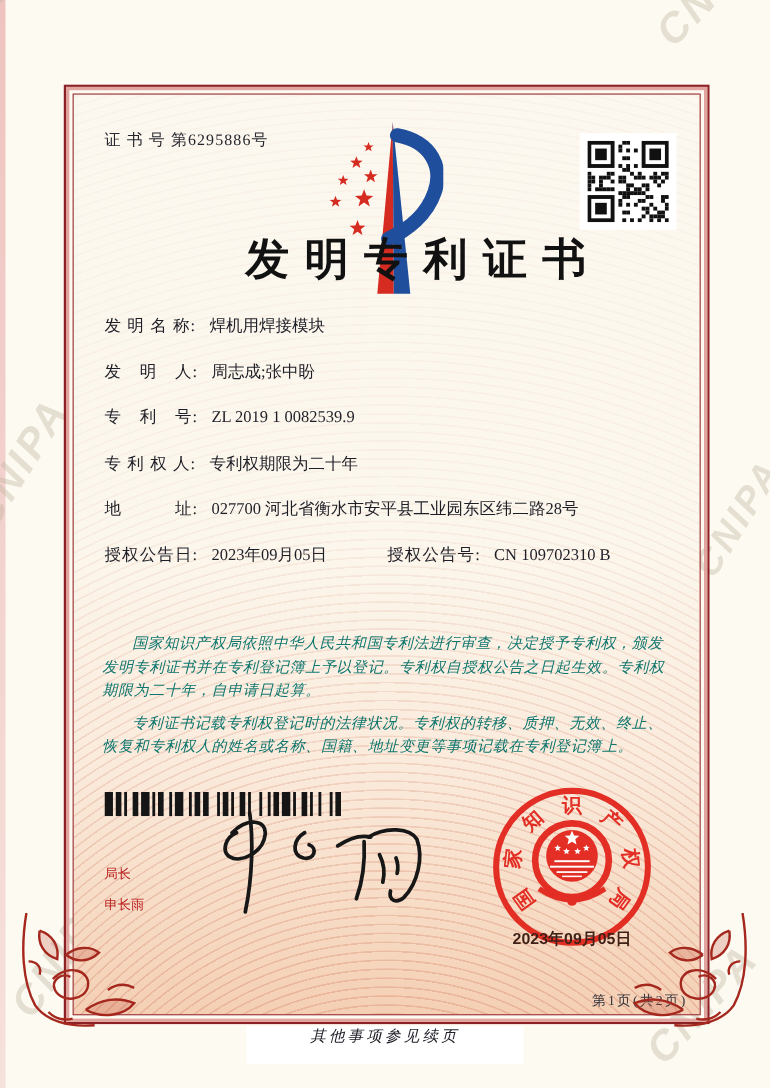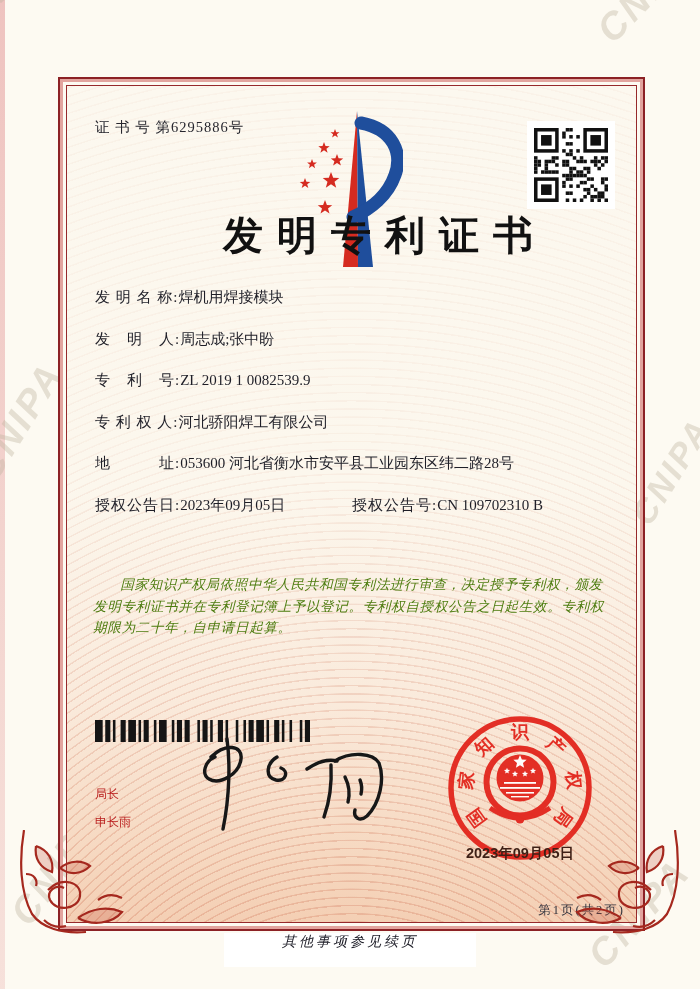--- a/index.html
+++ b/index.html
@@ -27,24 +27,24 @@
   .content{position:absolute;inset:0;z-index:3;padding-left:40px;}
   .cert-no{position:absolute;left:95px;top:118px;font-size:14.5px;color:#26262e;letter-spacing:1px;}
   .logo{position:absolute;left:291px;top:109px;}
   .qr-pad{position:absolute;left:527px;top:121px;width:88px;height:88px;background:#fff;}
   .qr-pad svg{position:absolute;left:7px;top:7px;}
   .title{position:absolute;left:0;width:700px;top:208px;text-align:center;
          font-size:40px;font-weight:bold;color:#111;letter-spacing:14px;text-indent:14px;margin-left:28px;}
   .fields{position:absolute;left:95px;top:287px;width:520px;font-size:15px;color:#1e1e27;}
   .frow{position:relative;height:20px;line-height:20px;margin-bottom:21.5px;white-space:nowrap;}
   .flabel{letter-spacing:1px;}
-  .fvalue{margin-left:0;}
+  .fvalue{margin-left:12px;}
   .pair2{position:absolute;left:257px;top:0;}
   .paras{position:absolute;left:93px;top:574px;width:516px;font-size:13.6px;line-height:21.5px;
-         font-style:italic;color:#4d7c0f;letter-spacing:.6px;}
+         font-style:italic;color:#0f766e;letter-spacing:.6px;}
   .paras p{margin:0 0 8px 0;text-indent:2em;}
   .barcode{position:absolute;left:95px;top:720px;}
   .signer{position:absolute;left:95px;top:781px;font-family:Liberation Mono, monospace;
           font-size:12px;color:#b91c1c;line-height:28px;}
   .signature{position:absolute;left:185px;top:733px;}
   .seal{position:absolute;left:440px;top:708px;opacity:.94;z-index:5;}
   .seal-char{font-size:18px;font-weight:bold;fill:#e2241b;text-anchor:middle;dominant-baseline:middle;
              font-family:"Liberation Serif","DejaVu Serif",serif;}
   .seal-date{font-size:14.5px;font-weight:bold;fill:#33150c;text-anchor:middle;
              font-family:"Liberation Sans","DejaVu Sans",sans-serif;}
@@ -220,35 +220,36 @@
       <div class="frow">
         <span class="flabel">发 明 名 称:</span><span class="fvalue">焊机用焊接模块</span>
       </div>
       <div class="frow">
         <span class="flabel">发　明　人:</span><span class="fvalue">周志成;张中盼</span>
       </div>
       <div class="frow">
         <span class="flabel">专　利　号:</span><span class="fvalue">ZL 2019 1 0082539.9</span>
       </div>
       <div class="frow">
-        <span class="flabel">专 利 权 人:</span><span class="fvalue">河北骄阳焊工有限公司</span>
-      </div>
-      <div class="frow">
-        <span class="flabel">地　　　址:</span><span class="fvalue">053600 河北省衡水市安平县工业园东区纬二路28号</span>
+        <span class="flabel">专 利 权 人:</span><span class="fvalue">专利权期限为二十年</span>
+      </div>
+      <div class="frow">
+        <span class="flabel">地　　　址:</span><span class="fvalue">027700 河北省衡水市安平县工业园东区纬二路28号</span>
       </div>
       <div class="frow">
         <span class="flabel">授权公告日:</span><span class="fvalue">2023年09月05日</span>
         <span class="pair2">
           <span class="flabel">授权公告号:</span><span class="fvalue">CN 109702310 B</span>
         </span>
       </div>
     </div>
 
     <div class="paras">
       <p>国家知识产权局依照中华人民共和国专利法进行审查，决定授予专利权，颁发发明专利证书并在专利登记簿上予以登记。专利权自授权公告之日起生效。专利权期限为二十年，自申请日起算。</p>
+      <p>专利证书记载专利权登记时的法律状况。专利权的转移、质押、无效、终止、恢复和专利权人的姓名或名称、国籍、地址变更等事项记载在专利登记簿上。</p>
     </div>
 
     <svg class="barcode" id="barcode-svg" width="215" height="22" viewBox="0 0 215 22">
         <rect x="0" y="0" width="7.678571428571428" height="22" fill="#151515"></rect>
         <rect x="10.238095238095237" y="0" width="5.119047619047619" height="22" fill="#151515"></rect>
         <rect x="17.916666666666664" y="0" width="2.5595238095238093" height="22" fill="#151515"></rect>
         <rect x="25.595238095238095" y="0" width="5.119047619047619" height="22" fill="#151515"></rect>
         <rect x="33.273809523809526" y="0" width="7.678571428571428" height="22" fill="#151515"></rect>
         <rect x="43.511904761904766" y="0" width="2.5595238095238093" height="22" fill="#151515"></rect>
         <rect x="48.63095238095239" y="0" width="5.119047619047619" height="22" fill="#151515"></rect>

